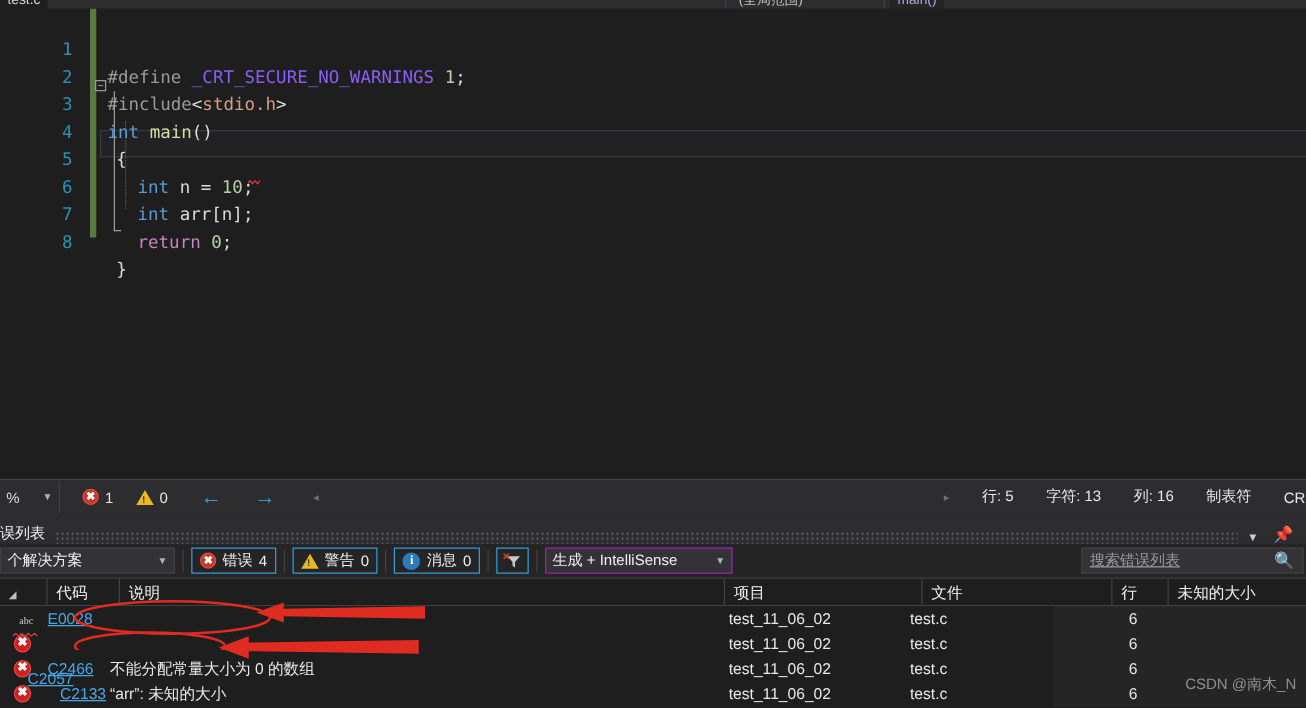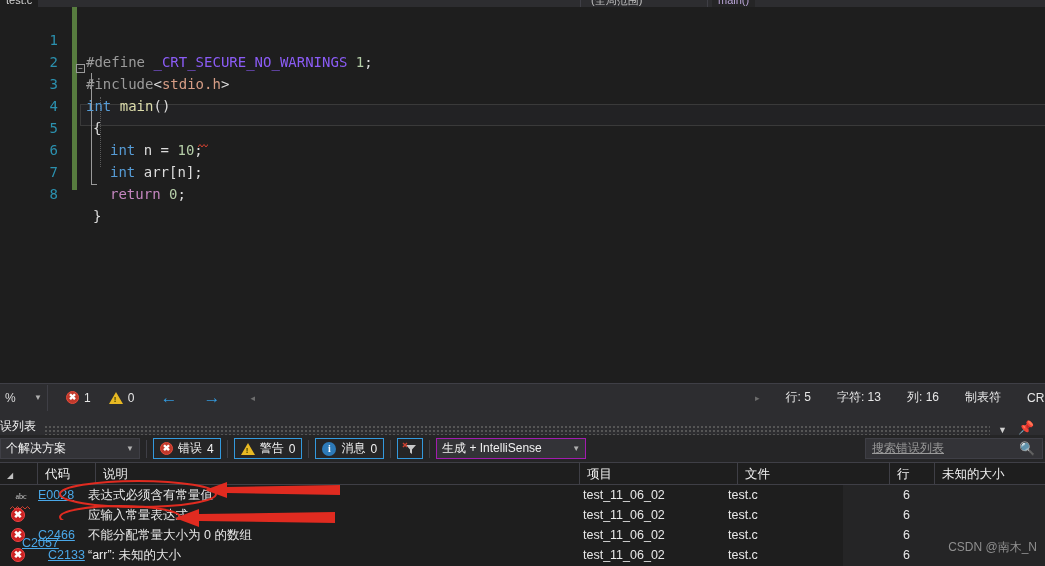--- a/index.html
+++ b/index.html
@@ -374,30 +374,28 @@
     <div class="grid-body">
 
       <div class="grow">
         <span class="abcicon">
           abc
           <svg class="wavy" width="20" height="4" viewBox="0 0 20 4">
             <path d="M0 3 L2.5 0.6 L5 3 L7.5 0.6 L10 3 L12.5 0.6 L15 3 L17.5 0.6 L20 3" stroke="#d04030" stroke-width="1" fill="none"></path>
           </svg>
         </span>
         <span class="gc code" style="left:38px;width:58px;">E0028</span>
-        <span class="gc" style="left:88px;width:492px;">表达式必须含有常量值</span>
         <span class="gc" style="left:583px;width:155px;">test_11_06_02</span>
         <span class="gc" style="left:728px;width:152px;">test.c</span>
         <span class="gc right" style="left:870px;width:40px;">6</span>
       </div>
 
       <div class="grow">
         <span class="erricon">✖</span>
         <span class="gc code" style="left:22px;width:58px;margin-top:28px;">C2057</span>
-        <span class="gc" style="left:88px;width:492px;">应输入常量表达式</span>
         <span class="gc" style="left:583px;width:155px;">test_11_06_02</span>
         <span class="gc" style="left:728px;width:152px;">test.c</span>
         <span class="gc right" style="left:870px;width:40px;">6</span>
       </div>
 
       <div class="grow">
         <span class="erricon">✖</span>
         <span class="gc code" style="left:38px;width:58px;">C2466</span>
         <span class="gc" style="left:88px;width:492px;">不能分配常量大小为 0 的数组</span>
         <span class="gc" style="left:583px;width:155px;">test_11_06_02</span>

